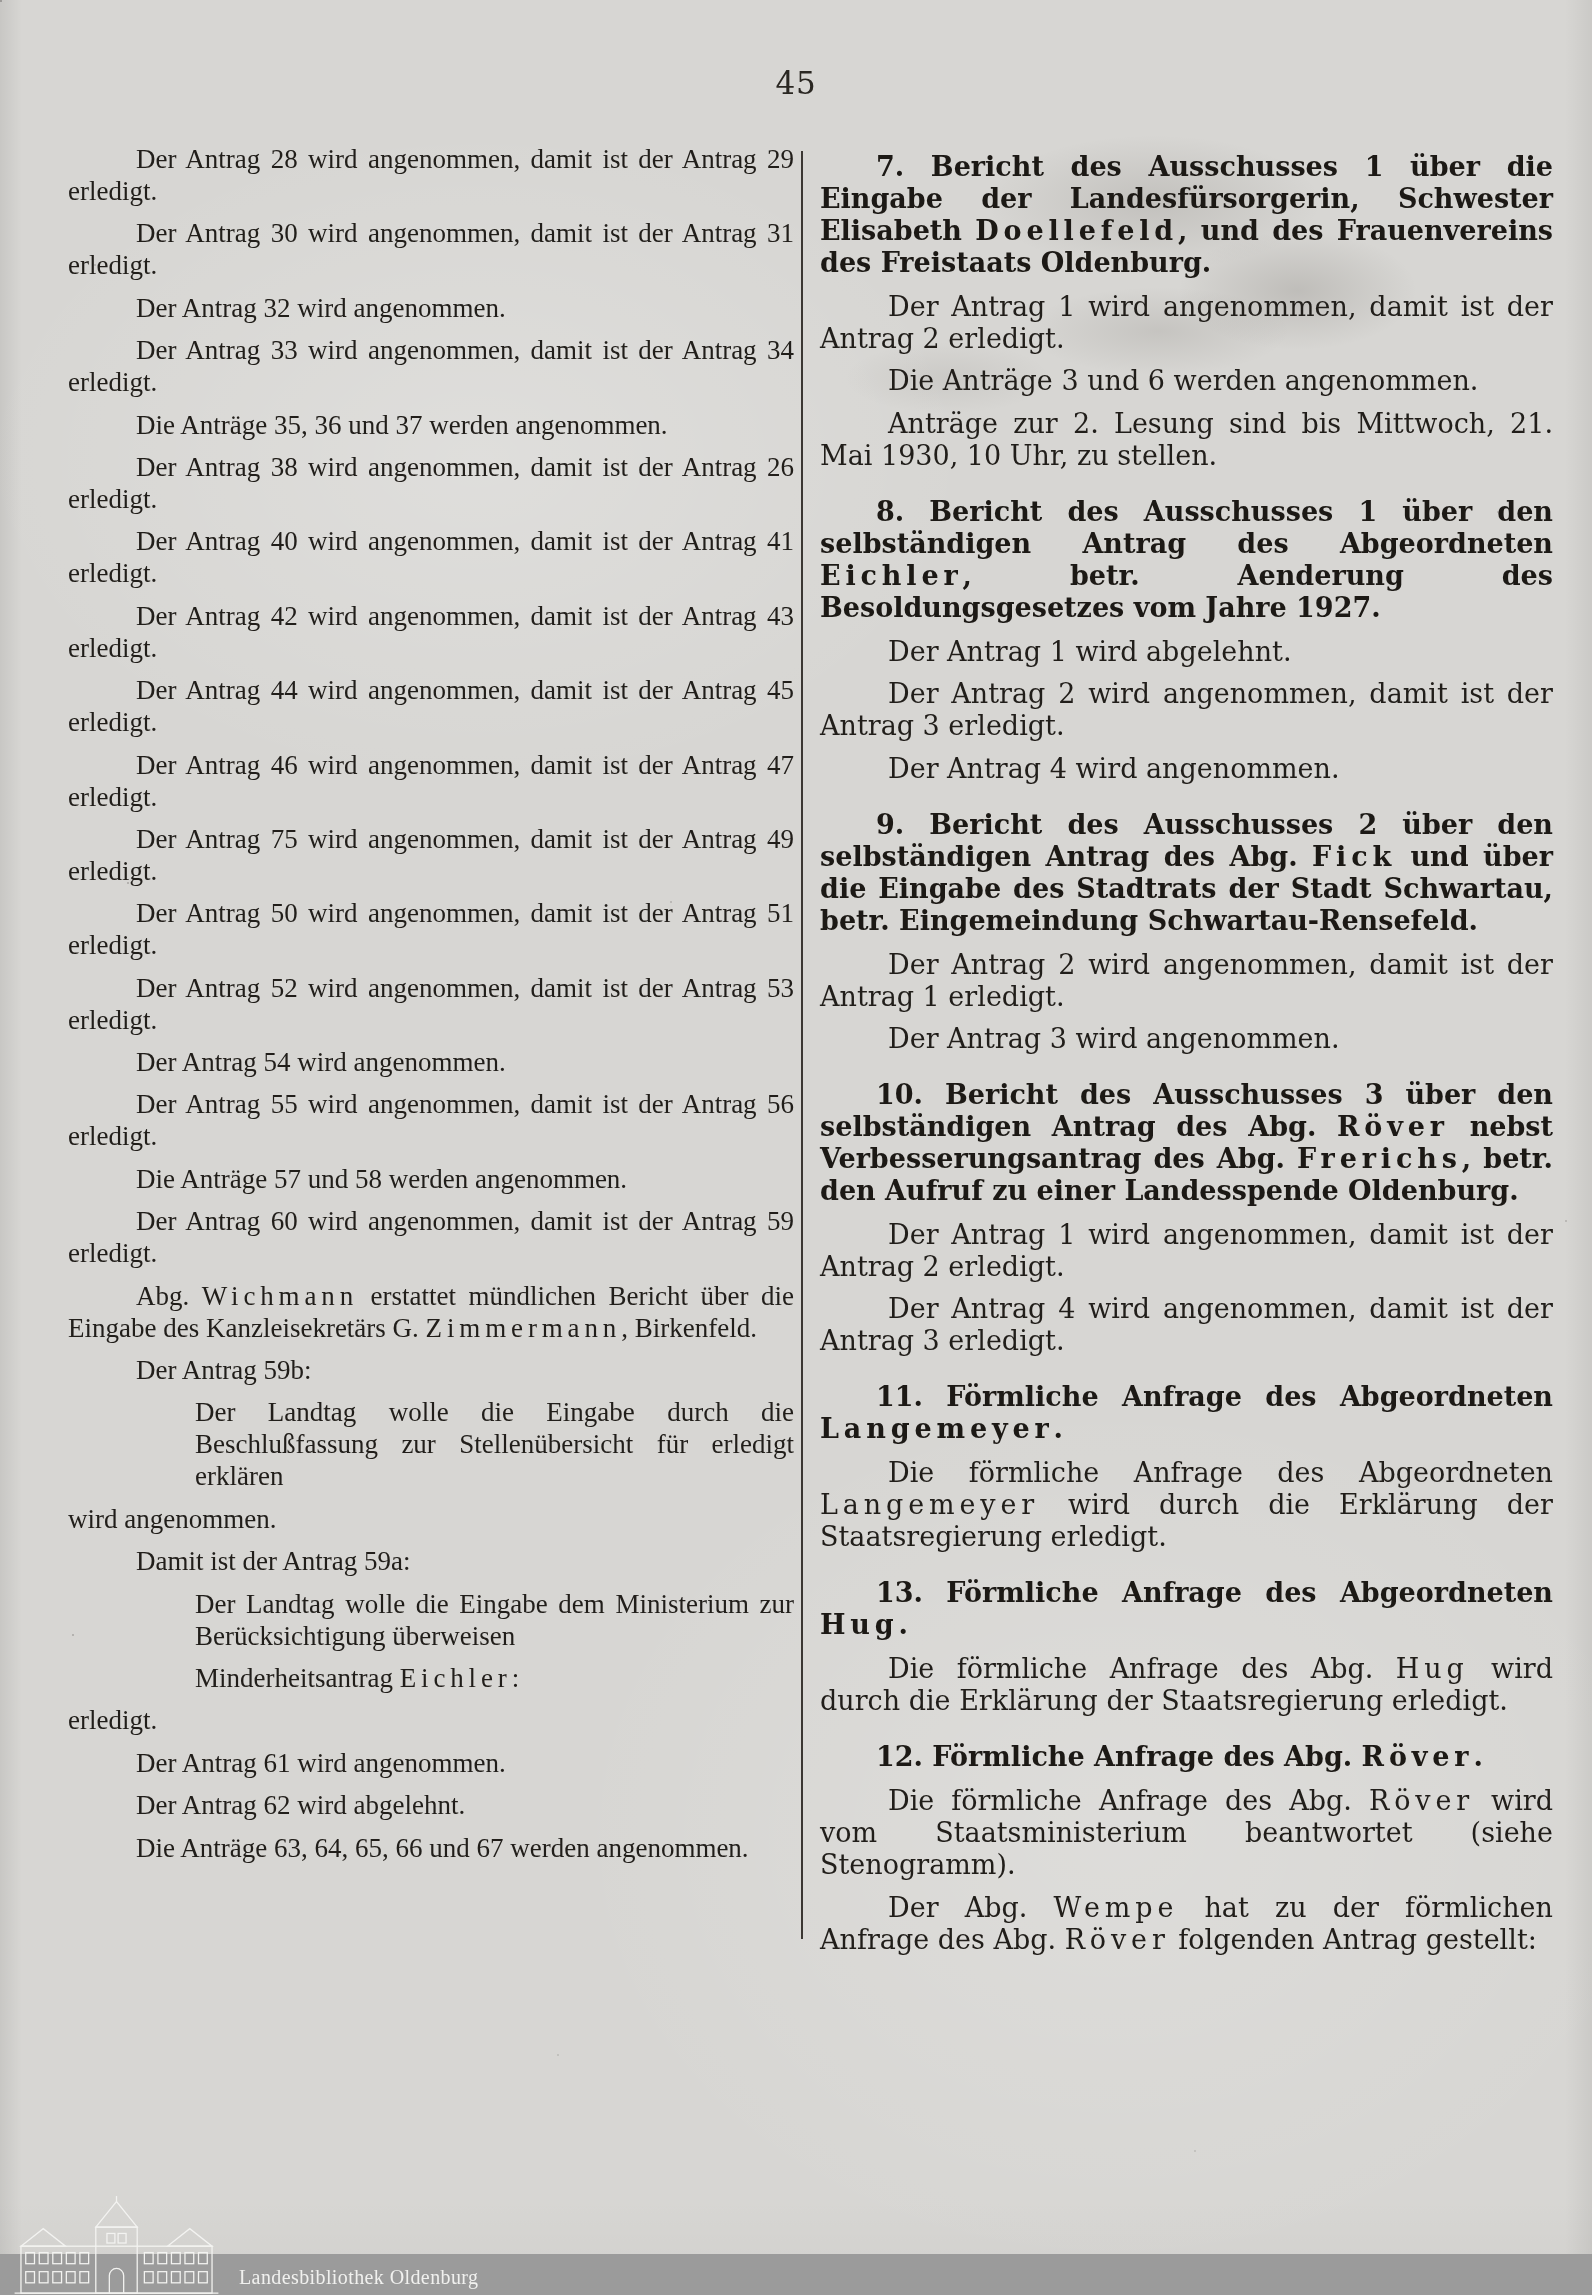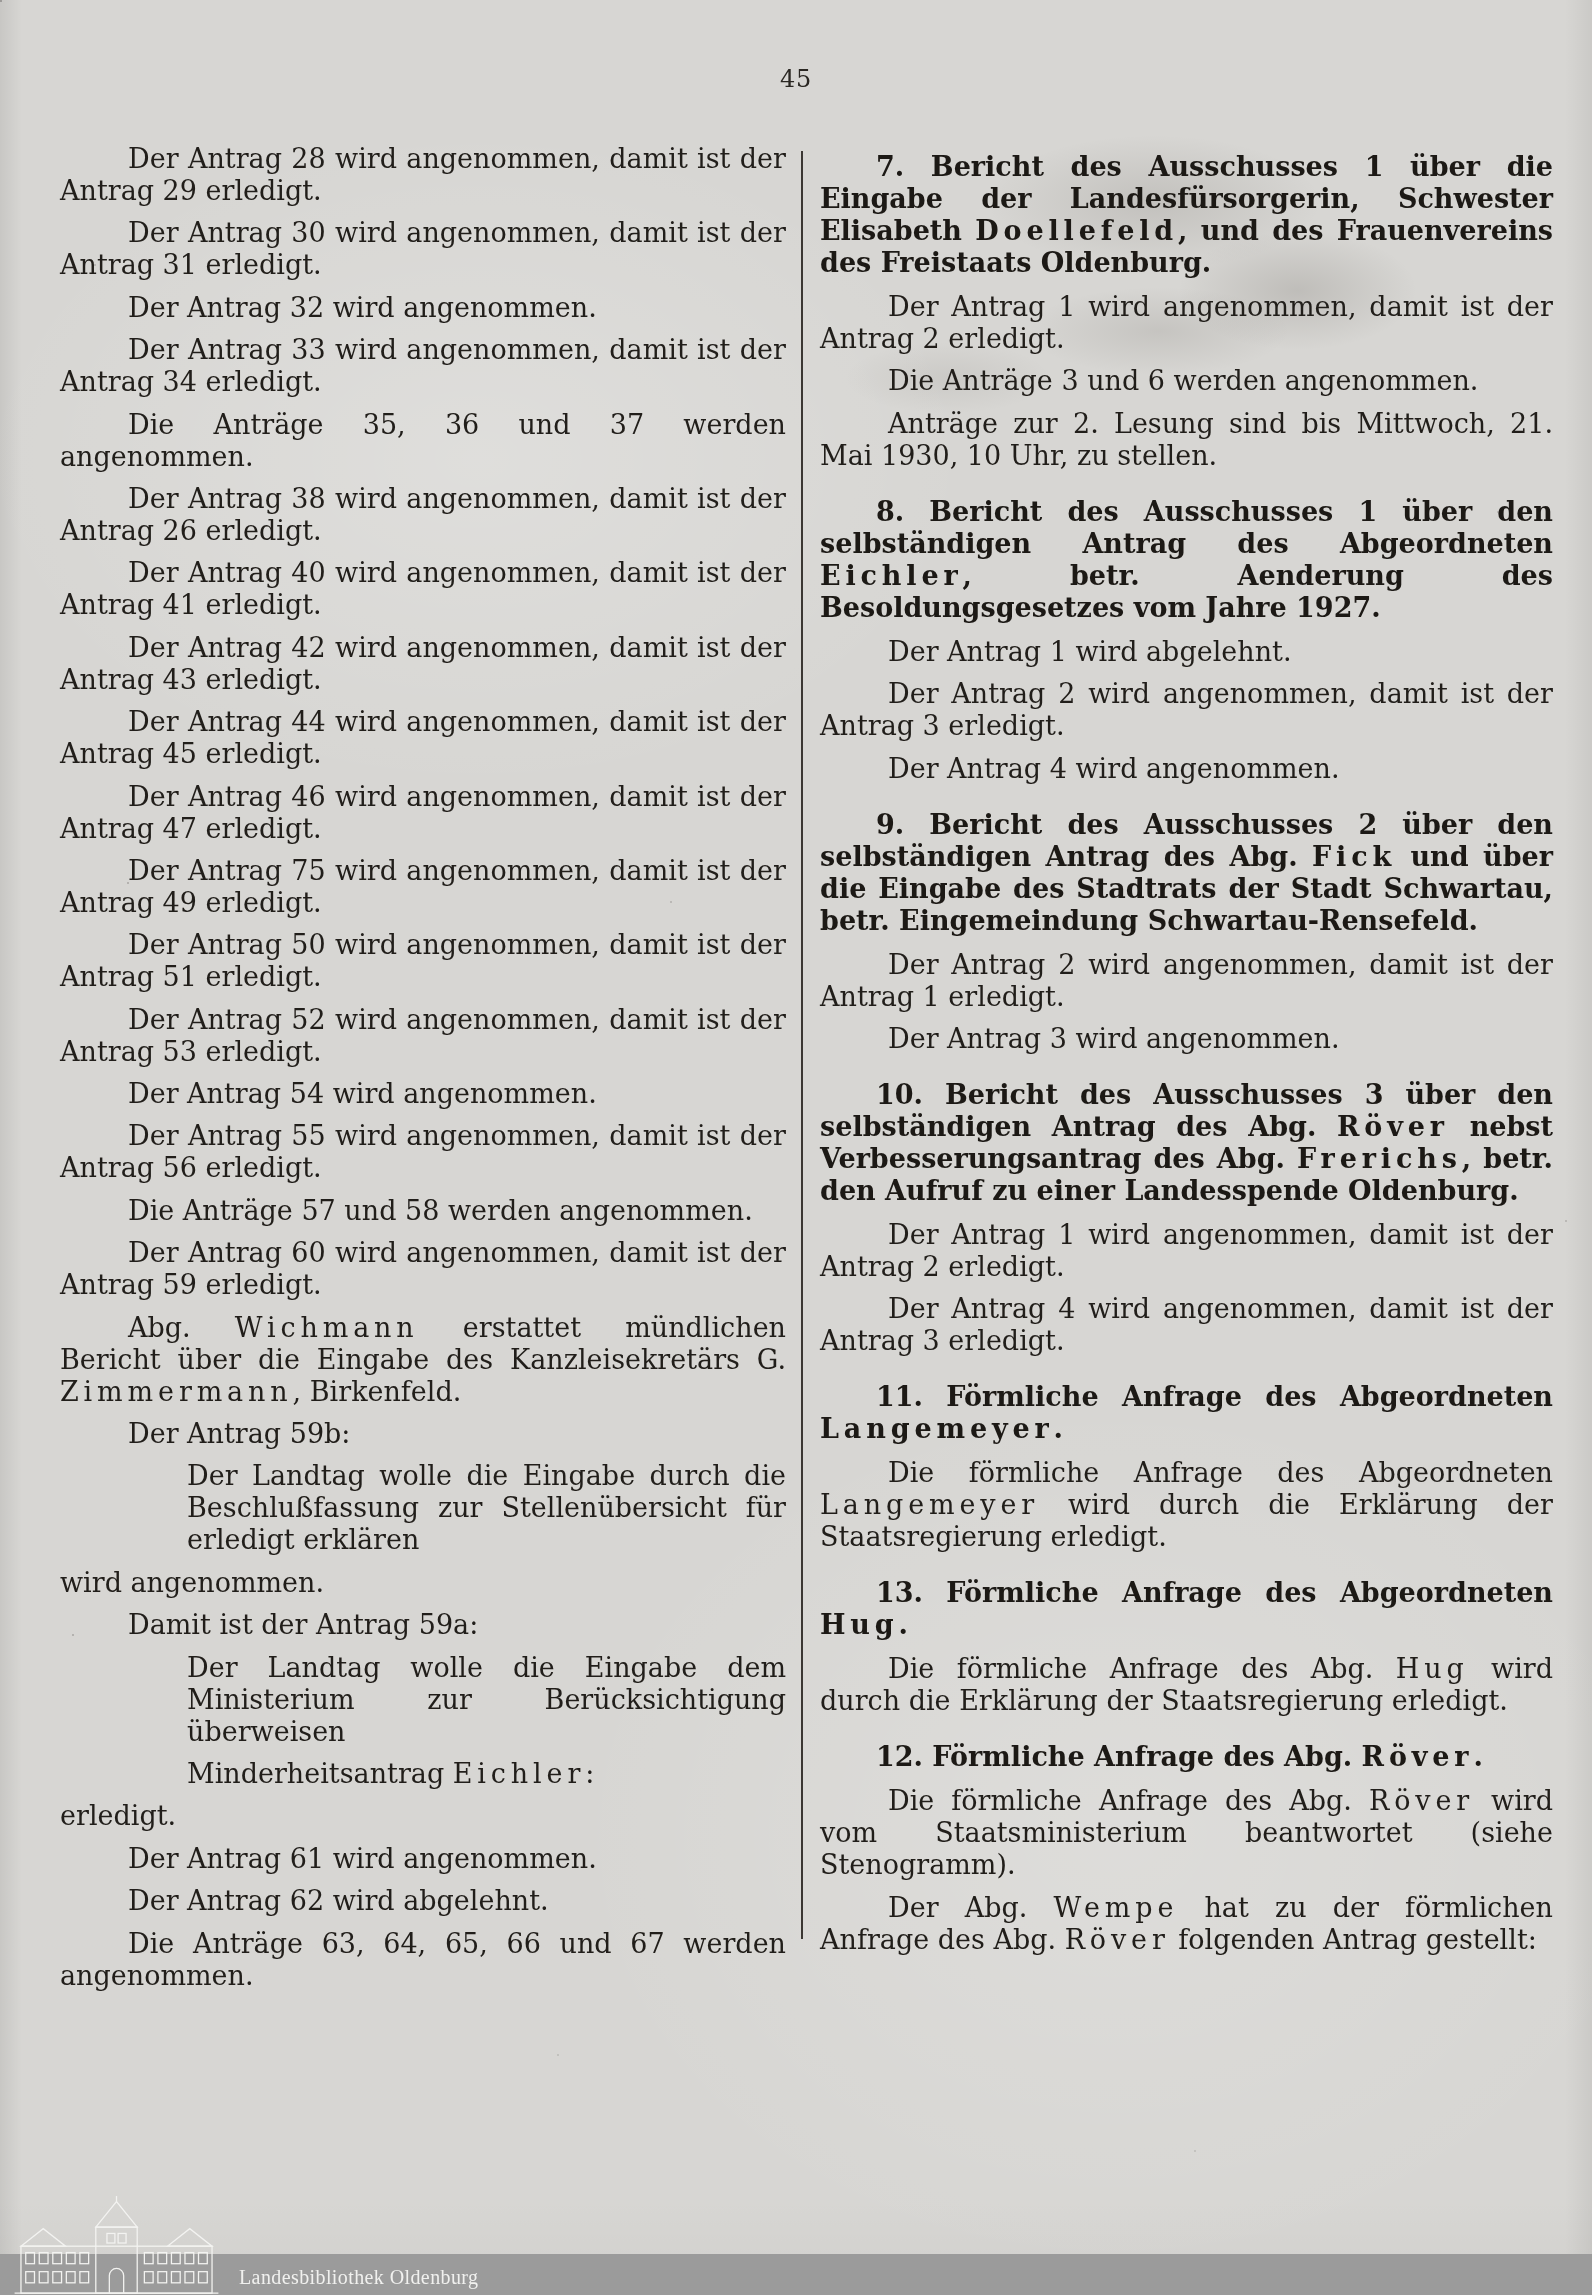--- a/index.html
+++ b/index.html
@@ -13,25 +13,25 @@
     background:
       radial-gradient(717px 478px at 30% 20%, rgba(255,255,255,.20), rgba(255,255,255,0) 70%),
       radial-gradient(796px 637px at 70% 80%, rgba(255,255,255,.16), rgba(255,255,255,0) 70%),
       linear-gradient(90deg, rgba(0,0,0,.07) 0, rgba(0,0,0,0) 22px, rgba(0,0,0,0) 1565px, rgba(0,0,0,.06) 1592px),
       linear-gradient(0deg, rgba(0,0,0,.03) 0, rgba(0,0,0,0) 96px),
       #d7d6d3;
     color:#211e1a;
   }
   .page-number{
     position:absolute;top:65px;left:0;right:0;
-    text-align:center;font-size:24px;letter-spacing:0.8px;color:#2a2722;
+    text-align:center;font-size:31px;letter-spacing:0.8px;color:#2a2722;
   }
   .column{position:absolute;font-size:27px;line-height:32px;text-align:justify;}
   .column p{margin:0 0 10.4px 0;}
-  .left-col{left:60px;top:143px;width:726px;}
+  .left-col{left:68px;top:143px;width:726px;font-family:Liberation Serif, serif;}
   .right-col{left:820px;top:151px;width:733px;}
   .para{text-indent:68px;}
   .flush{text-indent:0;}
   .quote{margin-left:127px !important;text-indent:0;}
   .heading{font-weight:bold;text-indent:56px;margin:24px 0 12px 0 !important;color:#1c1915;}
   .right-col .heading:first-child{margin-top:0 !important;}
   .sperr{letter-spacing:.18em;}
   .divider{
     position:absolute;left:801px;top:151px;width:2.4px;height:1788px;
     background:#3b3733;

